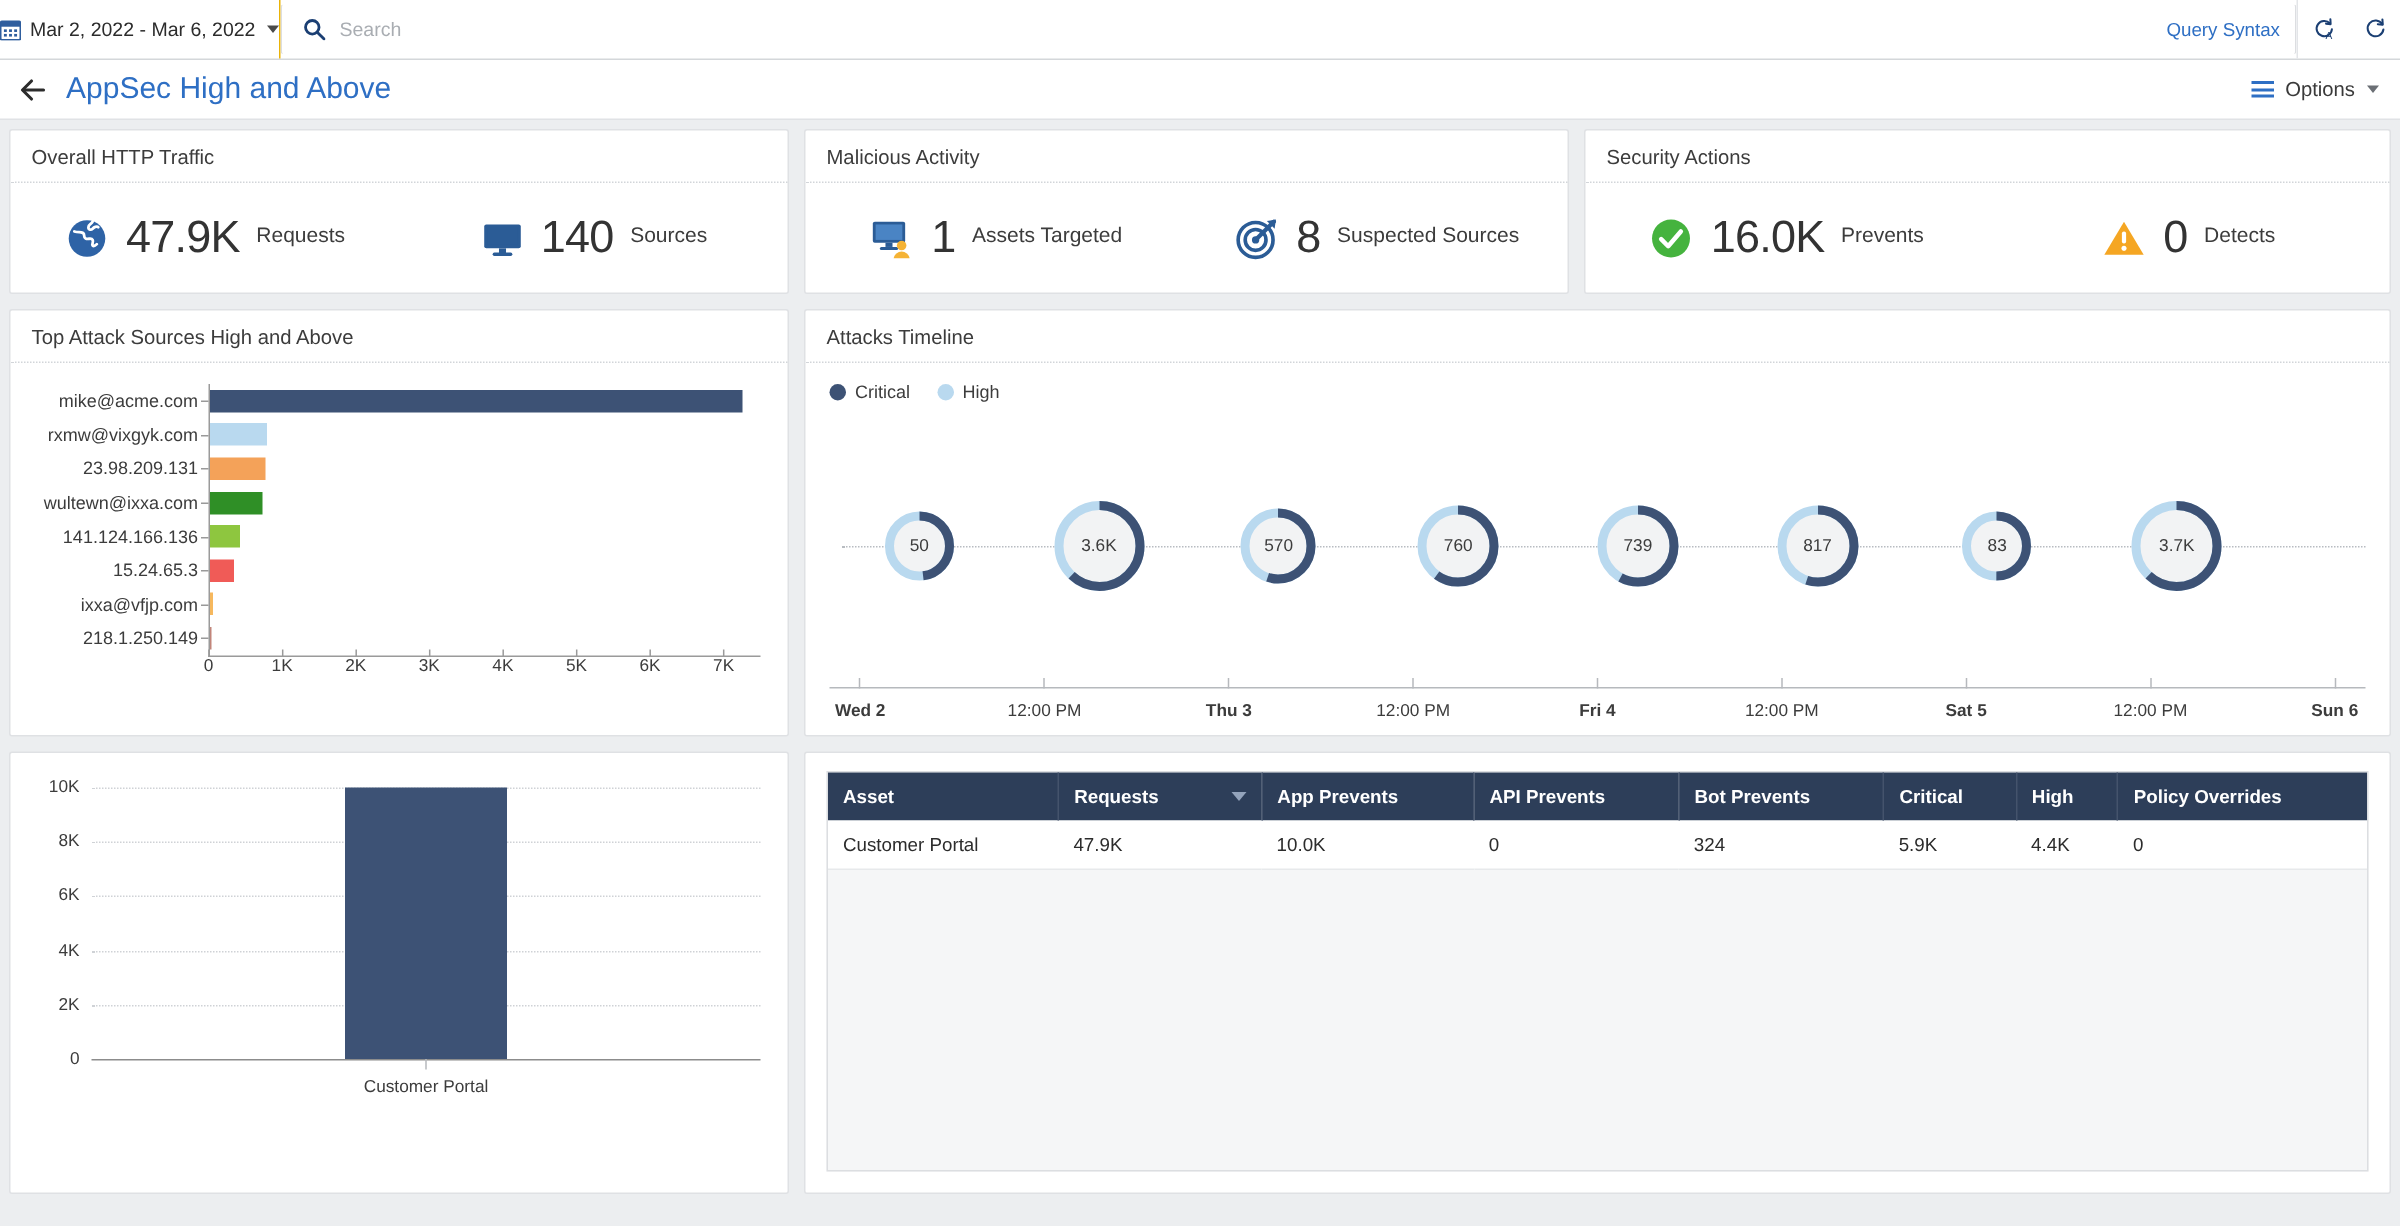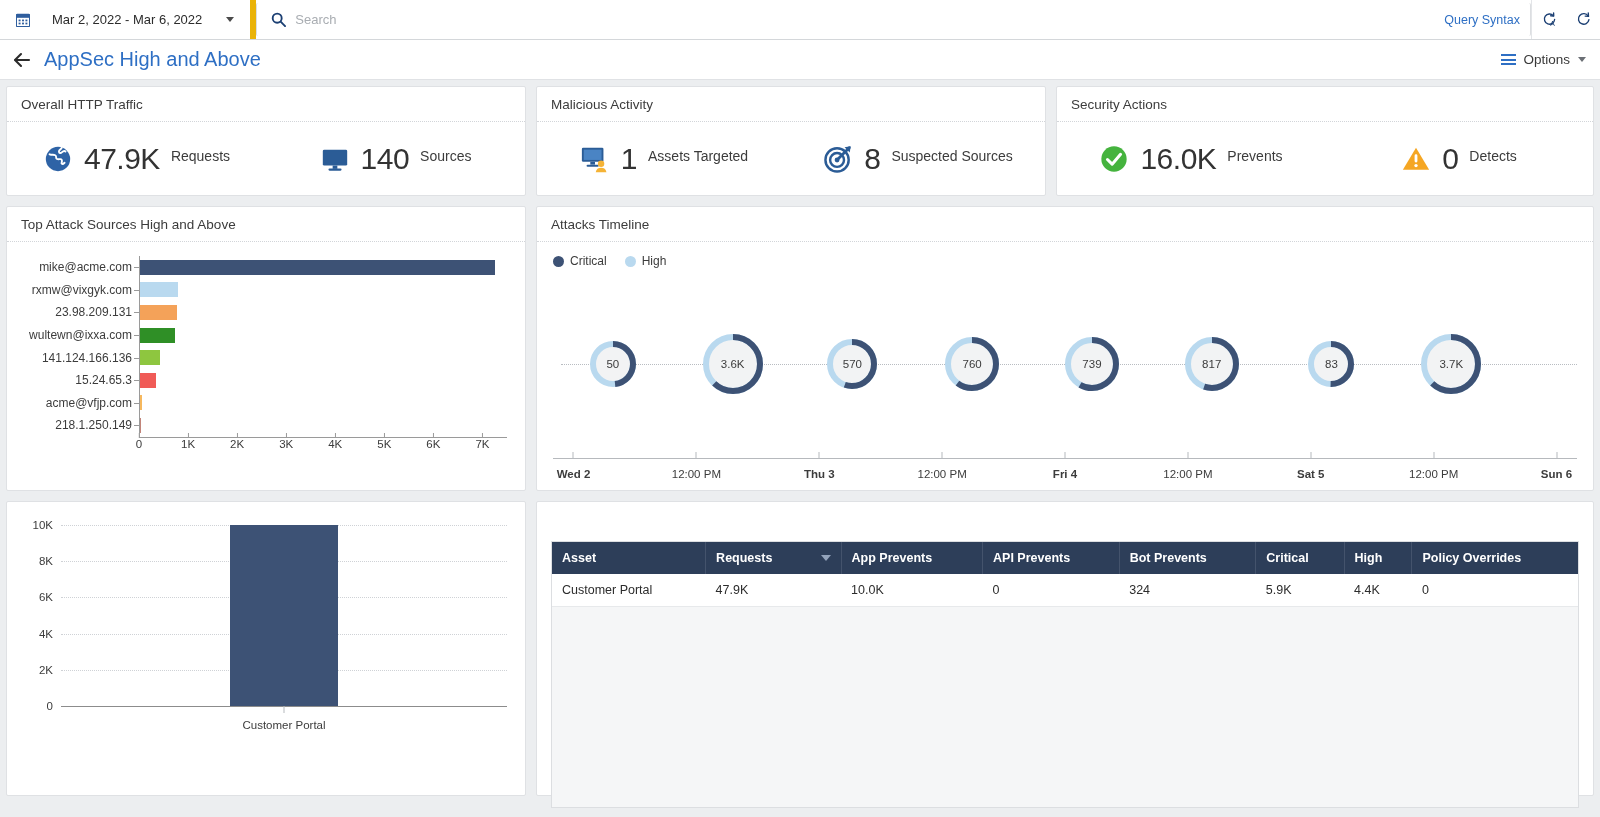--- a/index.html
+++ b/index.html
@@ -11,23 +11,23 @@
     overflow: hidden;
   }
 
   
   .topbar {
     height: 40px; background: #ffffff;
     border-bottom: 1px solid #d4d7da;
     display: flex; align-items: stretch;
   }
   .daterange {
-    display: flex; align-items: center; gap: 22px;
-    padding: 0 16px; min-width: 186px;
-    border-right: 6px solid #eab308;
+    display: flex; align-items: center; gap: 6px;
+    padding: 0 0; min-width: 186px;
+    border-right: 1px solid #eab308;
     font-size: 13px; color: #2c2c2c;
     cursor: pointer;
   }
   .cal-icon { width: 14px; height: 14px; flex: 0 0 auto; color:#2f5e9e; }
   .caret-sm {
     width: 0; height: 0; margin-left: 2px;
     border-left: 4px solid transparent; border-right: 4px solid transparent;
     border-top: 5px solid #4a4a4a;
   }
   .searchwrap {
@@ -195,21 +195,21 @@
   .tl-axtick {
     position: absolute; top: -7px; width: 1px; height: 7px;
     background: #b6b9bd; transform: translateX(-50%);
   }
 
   
   .pie-wrap { position: relative; height: 100%; }
 
   
   .tbl-wrap { padding: 12px 14px 14px 14px; height: 100%; }
-  .tbl-outer { border: 1px solid #dcdee1; height: 100%; background: #f5f6f7; margin-top: 27px; }
+  .tbl-outer { border: 1px solid #dcdee1; height: 100%; background: #f5f6f7; }
   table.stats { width: 100%; border-collapse: collapse; background: #fff; }
   table.stats thead th {
     background: #2d3e59; color: #ffffff;
     font-size: 12.5px; font-weight: bold; text-align: left;
     padding: 9px 10px; border-right: 1px solid #44536c;
     white-space: nowrap;
   }
   table.stats thead th:last-child { border-right: none; }
   .th-flex { display: flex; align-items: center; justify-content: space-between; gap: 10px; }
   .sort-caret {
@@ -375,21 +375,21 @@
       <div class="panel-title">Top Attack Sources High and Above</div>
       <div class="panel-body hbar-chart">
         <div class="hbar-grid">
           <div class="hbar-labels" id="hbarLabels">
               <div class="hbar-lab">mike@acme.com</div>
               <div class="hbar-lab">rxmw@vixgyk.com</div>
               <div class="hbar-lab">23.98.209.131</div>
               <div class="hbar-lab">wultewn@ixxa.com</div>
               <div class="hbar-lab">141.124.166.136</div>
               <div class="hbar-lab">15.24.65.3</div>
-              <div class="hbar-lab">acme@vfjp.com</div>
+              <div class="hbar-lab">ixxa@vfjp.com</div>
               <div class="hbar-lab">218.1.250.149</div>
             </div>
           <div>
             <div class="hbar-plot" id="hbarPlot">
                 <div class="hbar-row">
                   <div class="hbar" style="width: 96.6667%; background: rgb(61, 82, 117);"></div>
                 </div>
                 <div class="hbar-row">
                   <div class="hbar" style="width: 10.4%; background: rgb(185, 217, 239);"></div>
                 </div>

